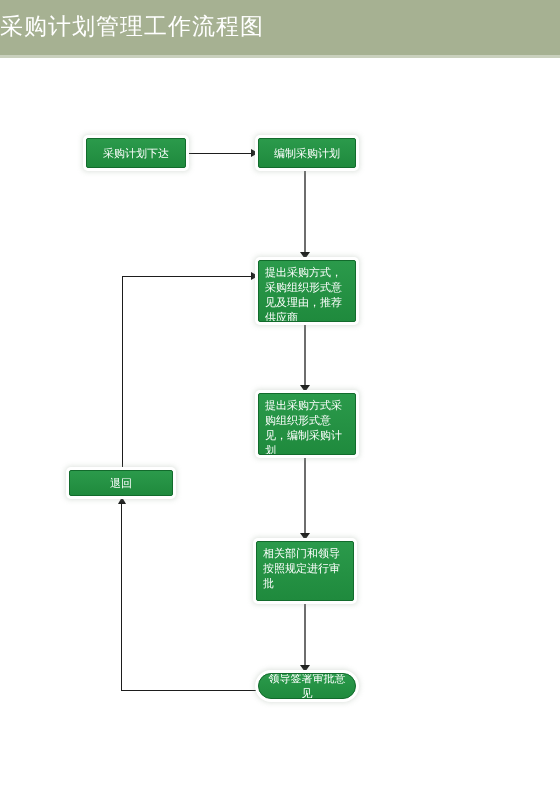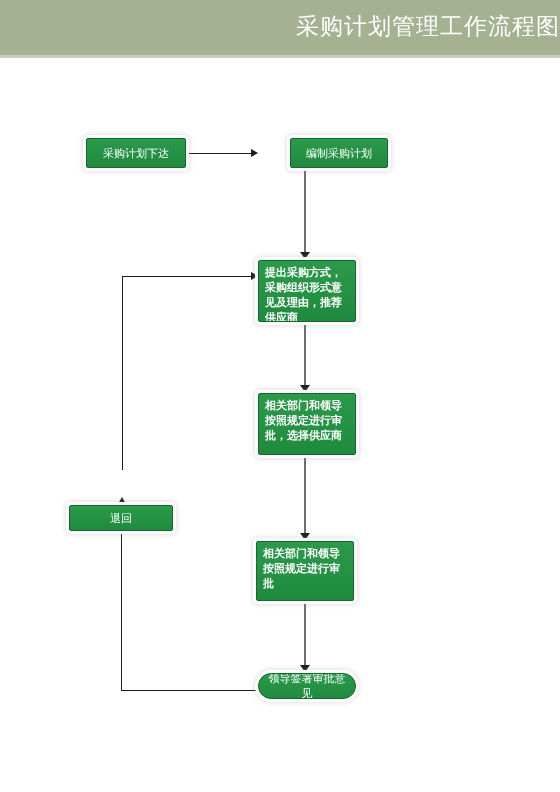--- a/index.html
+++ b/index.html
@@ -32,21 +32,21 @@
     height: 3px;
     background: #c9d0bd;
   }
   #page-title {
     position: absolute;
     left: 0;
     top: 0;
     width: 560px;
     height: 55px;
     line-height: 52px;
-    text-align: right;
+    text-align: left;
     color: #ffffff;
     font-size: 23px;
     letter-spacing: 1px;
     white-space: nowrap;
   }
 
   
   #flow-canvas {
     position: absolute;
     left: 0;
@@ -74,21 +74,20 @@
     display: flex;
     align-items: center;
     justify-content: center;
     text-align: center;
   }
   .node-left {
     display: flex;
     align-items: flex-start;
     justify-content: flex-start;
     text-align: left;
-    font-weight: bold;
   }
   .node-inner {
     width: 100%;
   }
 
   
   .conn-v {
     position: absolute;
     width: 2px;
     background: #6e6e6e;
@@ -157,37 +156,37 @@
   <div class="arrow-up" style="left:118px; top:497px;"></div>
 
   <div class="conn-v-dark" style="left:122px; top:276px; height:194px;"></div>
   <div class="conn-h-dark" style="left:122px; top:276px; width:130px;"></div>
   <div class="arrow-right" style="left:251px; top:272px;"></div>
 
   <div class="node node-center" style="left:86px; top:138px; width:100px; height:30px;">
     <span class="node-inner">采购计划下达</span>
   </div>
 
-  <div class="node node-center" style="left:258px; top:138px; width:98px; height:30px;margin-left:32px;">
+  <div class="node node-center" style="left:258px; top:138px; width:98px; height:30px;">
     <span class="node-inner">编制采购计划</span>
   </div>
 
   <div class="node node-left" style="left:258px; top:260px; width:98px; height:62px;">
     <span class="node-inner">提出采购方式，采购组织形式意见及理由，推荐供应商</span>
   </div>
 
   <div class="node node-left" style="left:258px; top:393px; width:98px; height:62px;">
-    <span class="node-inner">相关部门和领导按照规定进行审批，选择供应商</span>
+    <span class="node-inner">提出采购方式采购组织形式意见，编制采购计划</span>
   </div>
 
   <div class="node node-left" style="left:256px; top:541px; width:98px; height:60px;">
     <span class="node-inner">相关部门和领导按照规定进行审批</span>
   </div>
 
   <div class="node node-center" style="left:258px; top:673px; width:98px; height:26px;border-radius:13px;">
     <span class="node-inner">领导签署审批意见</span>
   </div>
 
-  <div class="node node-center" style="left:69px; top:470px; width:104px; height:26px;margin-top:35px;">
+  <div class="node node-center" style="left:69px; top:470px; width:104px; height:26px;">
     <span class="node-inner">退回</span>
   </div>
 
 </div>
 
 </body></html>

